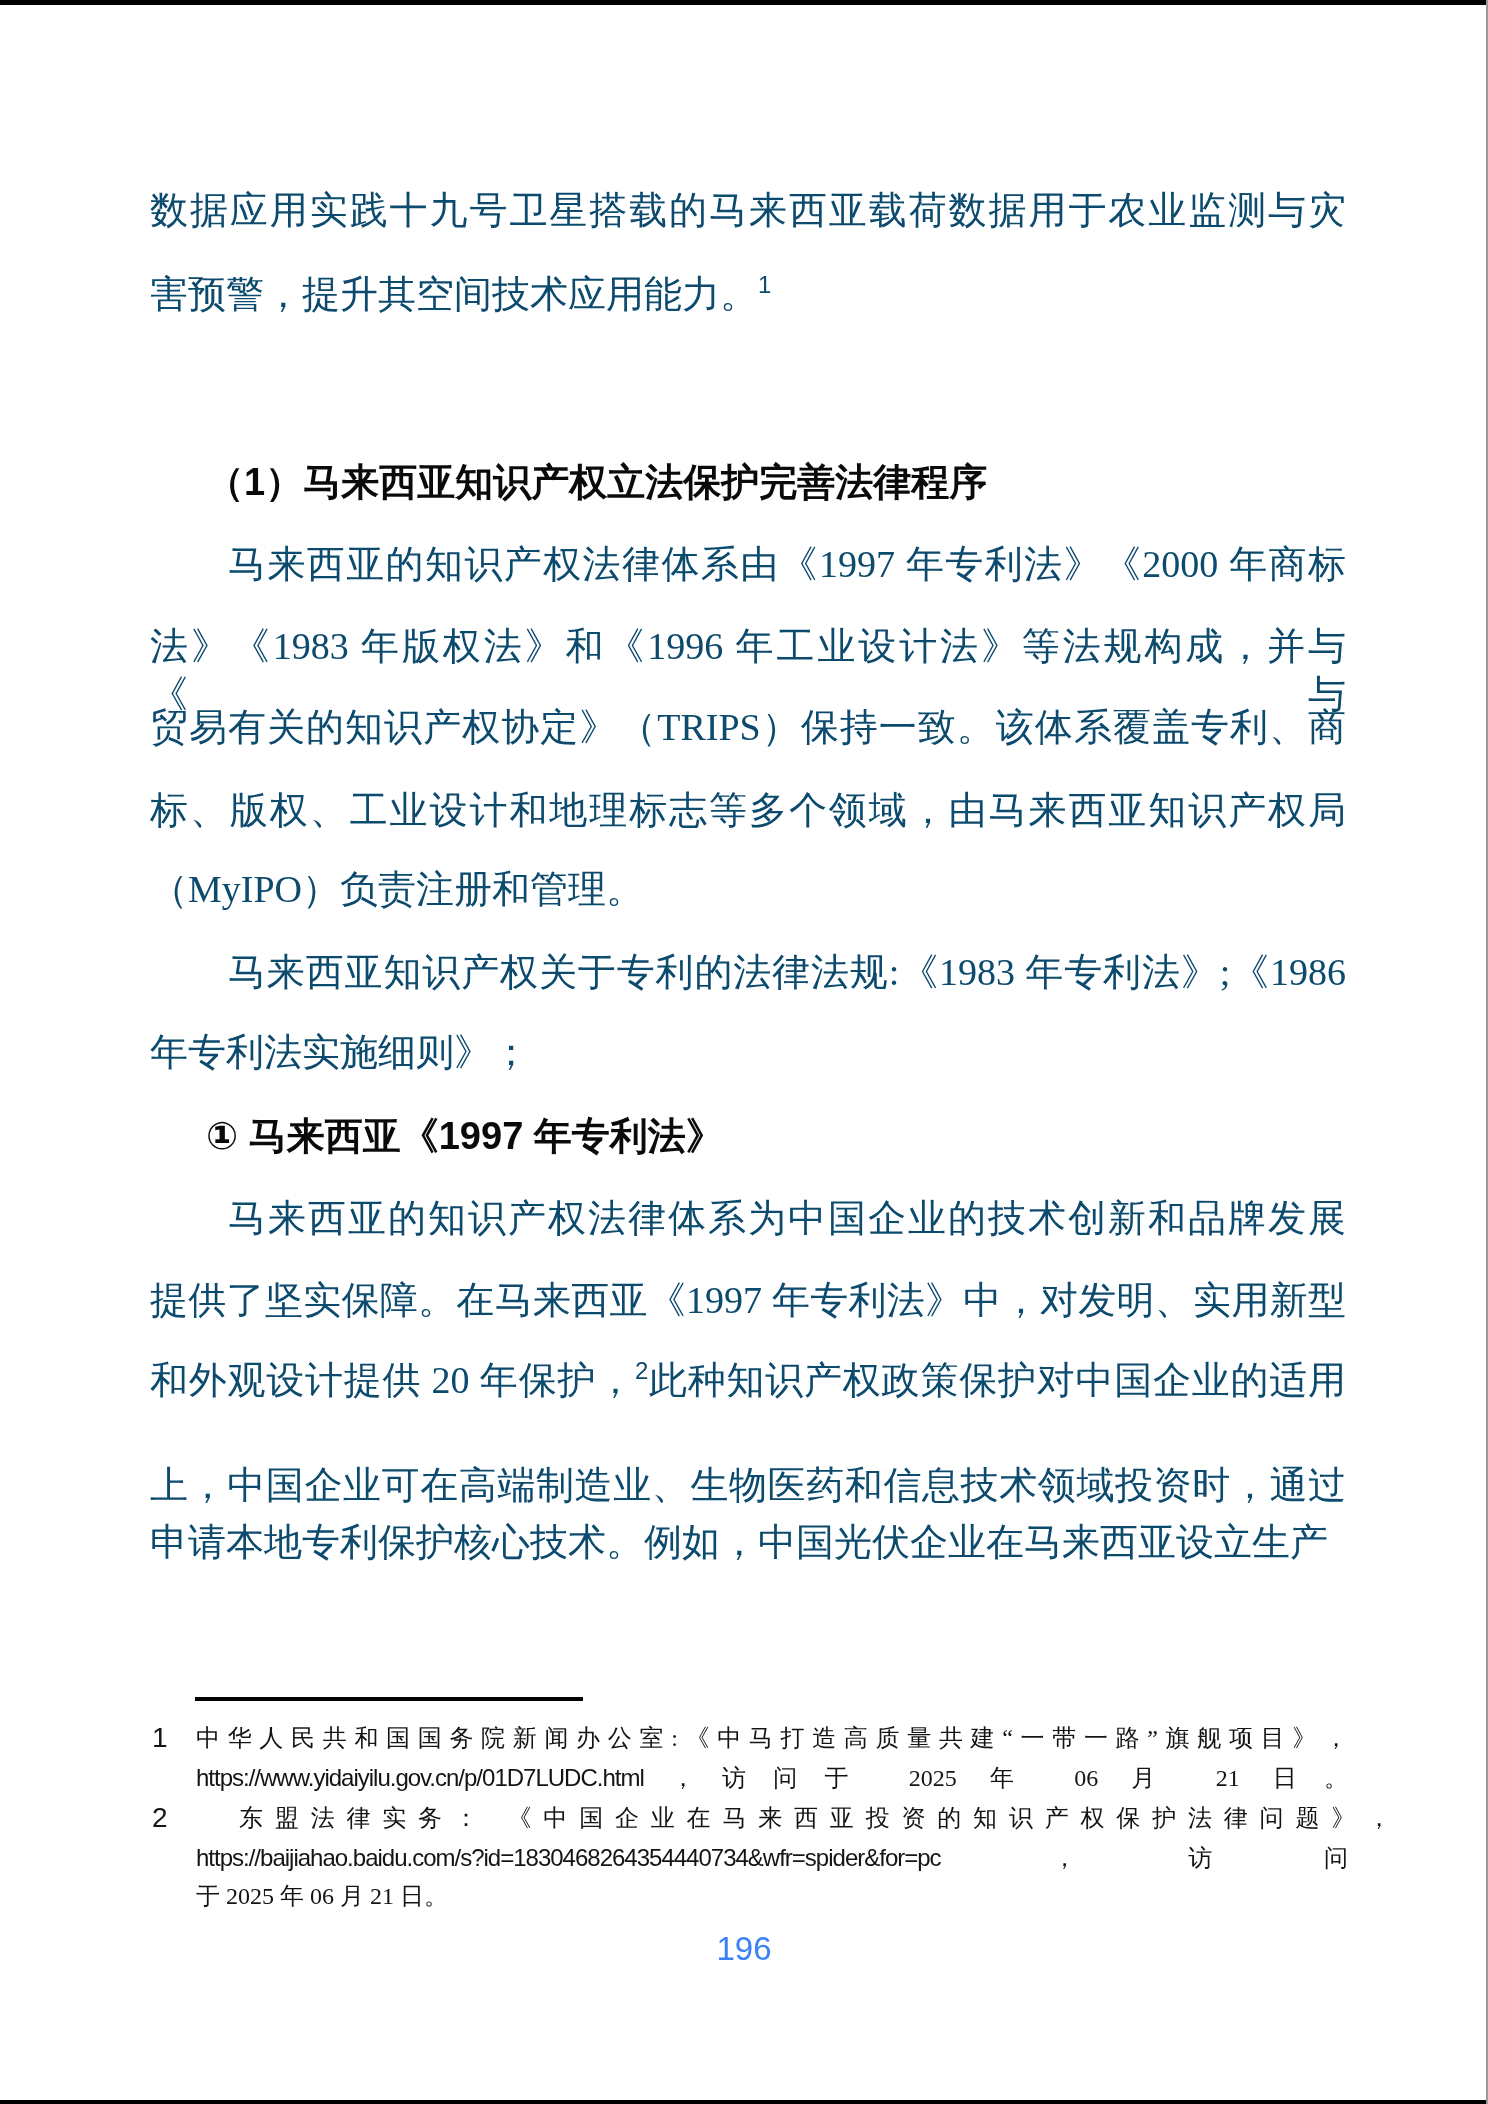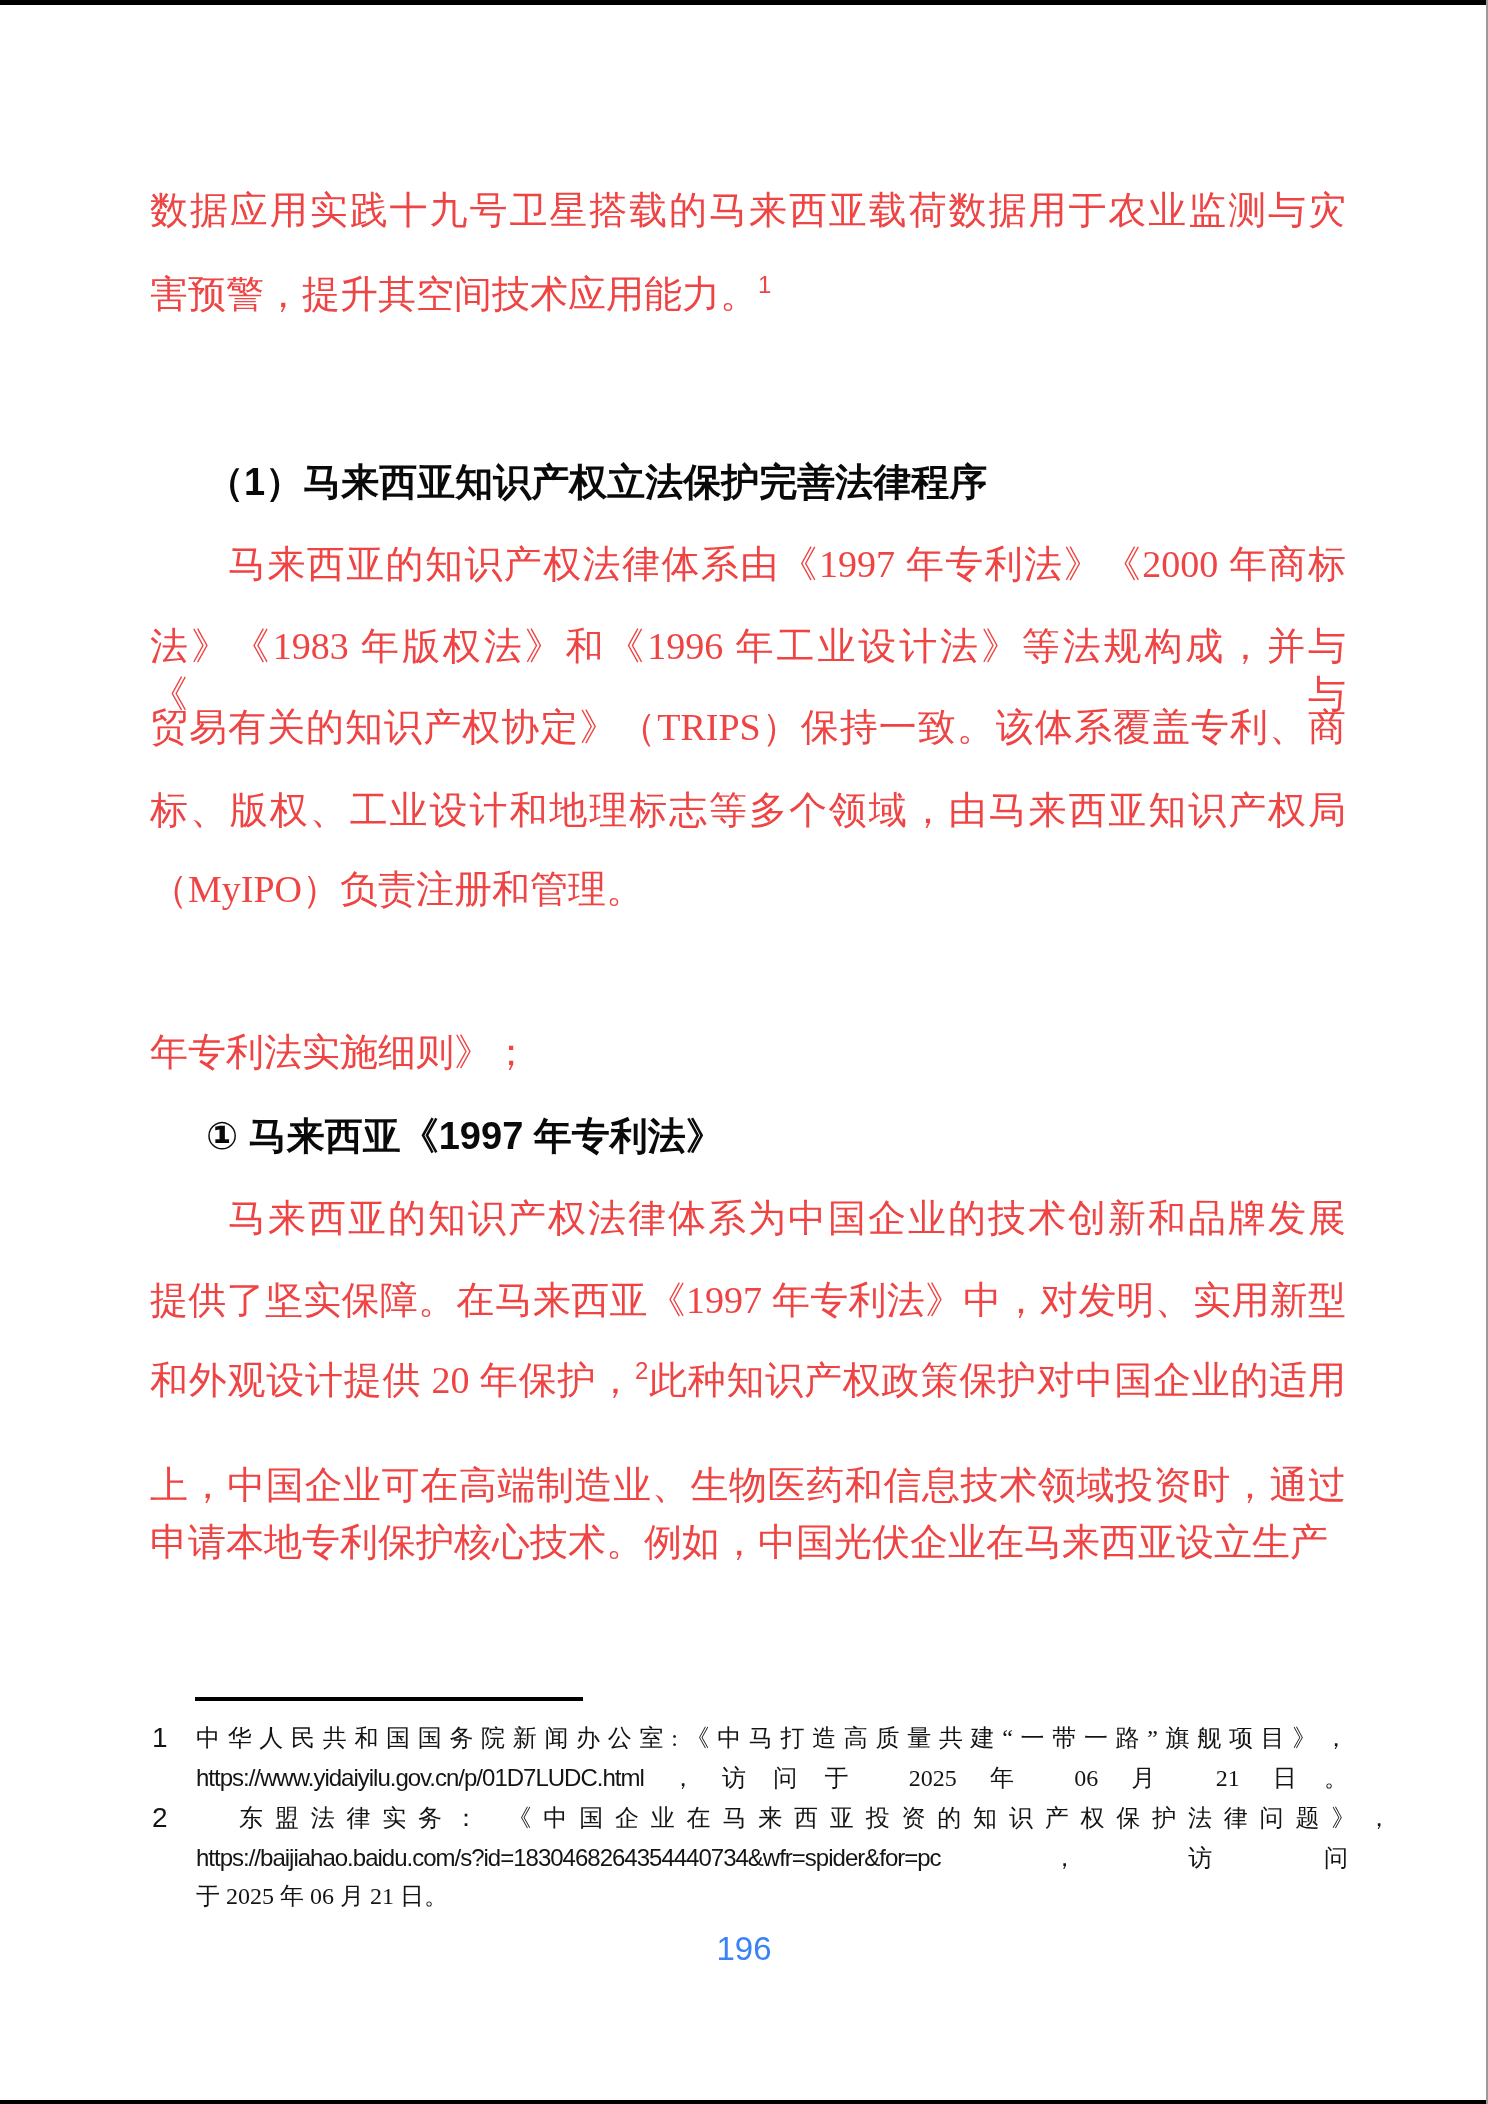--- a/index.html
+++ b/index.html
@@ -14,21 +14,21 @@
   }
   .edge-top    { position:absolute; top:0; left:0; width:100%; height:5px; background:#000; }
   .edge-bottom { position:absolute; bottom:0; left:0; width:100%; height:4px; background:#000; }
   .edge-right  { position:absolute; top:0; right:0; width:2px; height:100%; background:#9a9a9a; }
 
   .bline {
     position:absolute;
     left:150px; width:1196px;
     font-size:38px;
     line-height:48px;
-    color:#ef4444;
+    color:#0c4a6e;
   }
   .j  { text-align:justify; text-align-last:justify; }
   .indent  { padding-left:78px; width:1118px; }
   .indent2 { padding-left:56px; }
 
   .heading {
     font-family:"Liberation Sans","DejaVu Sans",sans-serif;
     font-weight:bold;
     color:#0a0a0a;
   }
@@ -100,20 +100,23 @@
   <div class="bline j" style="top:703px;">
     <span>贸易有关的知识产权协定》（TRIPS）保持一致。该体系覆盖专利、商</span>
   </div>
   <div class="bline j" style="top:786px;">
     <span>标、版权、工业设计和地理标志等多个领域，由马来西亚知识产权局</span>
   </div>
   <div class="bline" style="top:865px;">
     <span>（MyIPO）负责注册和管理。</span>
   </div>
 
+  <div class="bline j indent" style="top:948px;">
+    <span>马来西亚知识产权关于专利的法律法规:《1983 年专利法》;《1986</span>
+  </div>
   <div class="bline" style="top:1028px;">
     <span>年专利法实施细则》；</span>
   </div>
 
   <div class="bline heading indent2" style="top:1112px;">
     <span>① 马来西亚《1997 年专利法》</span>
   </div>
 
   <div class="bline j indent" style="top:1194px;">
     <span>马来西亚的知识产权法律体系为中国企业的技术创新和品牌发展</span>

